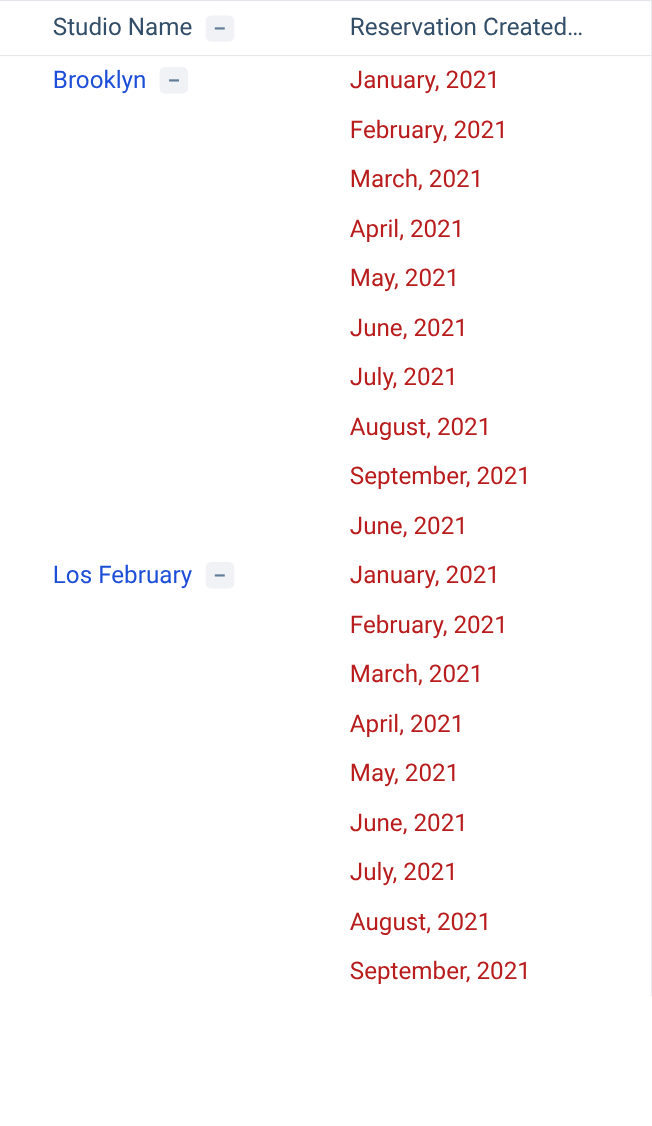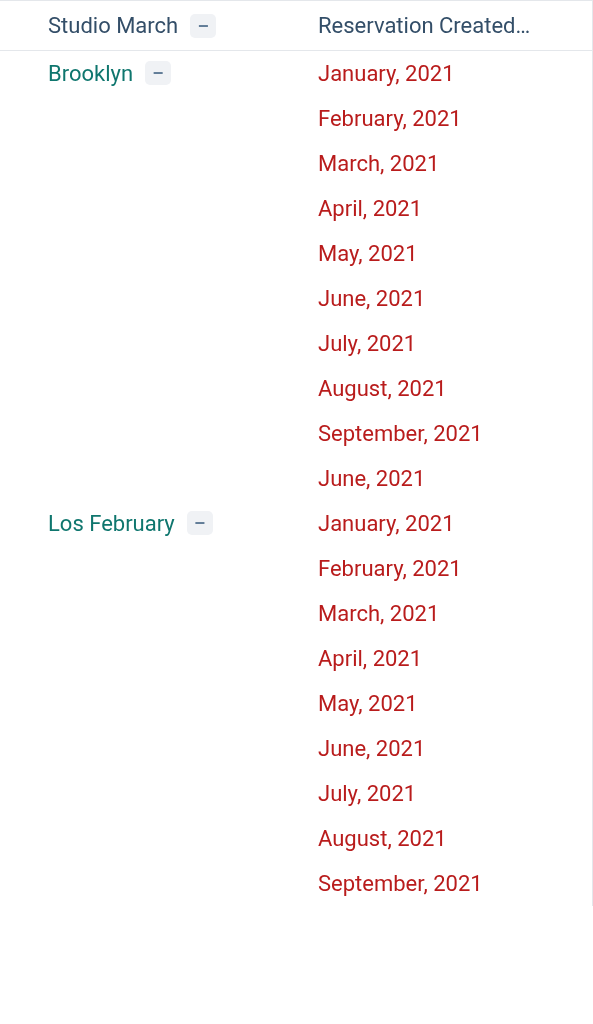--- a/index.html
+++ b/index.html
@@ -66,21 +66,21 @@
       width: 270px;
       padding-left: 48px;
       padding-top: 10px;
       display: flex;
       align-items: flex-start;
       gap: 12px;
     }
     .group-label-text {
       font-size: 22px;
       font-weight: 400;
-      color: #0f766e;
+      color: #1d4ed8;
     }
     .months-col {
       flex: 1;
       padding-left: 48px;
     }
     .month-cell {
       font-size: 22px;
       font-weight: 400;
       color: #b91c1c;
       padding: 10px 0;
@@ -96,21 +96,21 @@
       color: #334e68;
     }
   </style>
 </head>
 <body>
 
 <div class="table-container">
 
   <div class="header-row">
     <div class="col-studio">
-      <span class="header-text">Studio March</span>
+      <span class="header-text">Studio Name</span>
       <button class="collapse-btn">
         <span>−</span>
       </button>
     </div>
     <div class="col-reservation">
       <span class="header-text">Reservation Created </span>
         <span class="header-text ellipsis">…</span>
     </div>
   </div>
 

